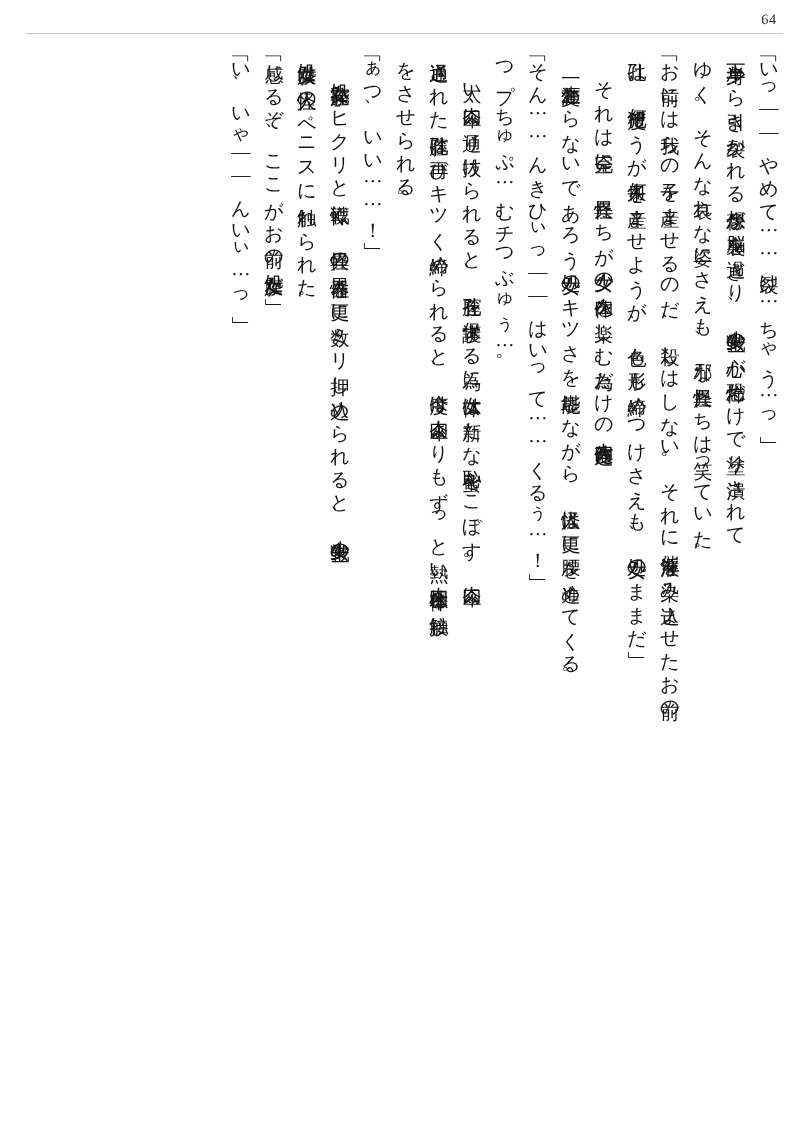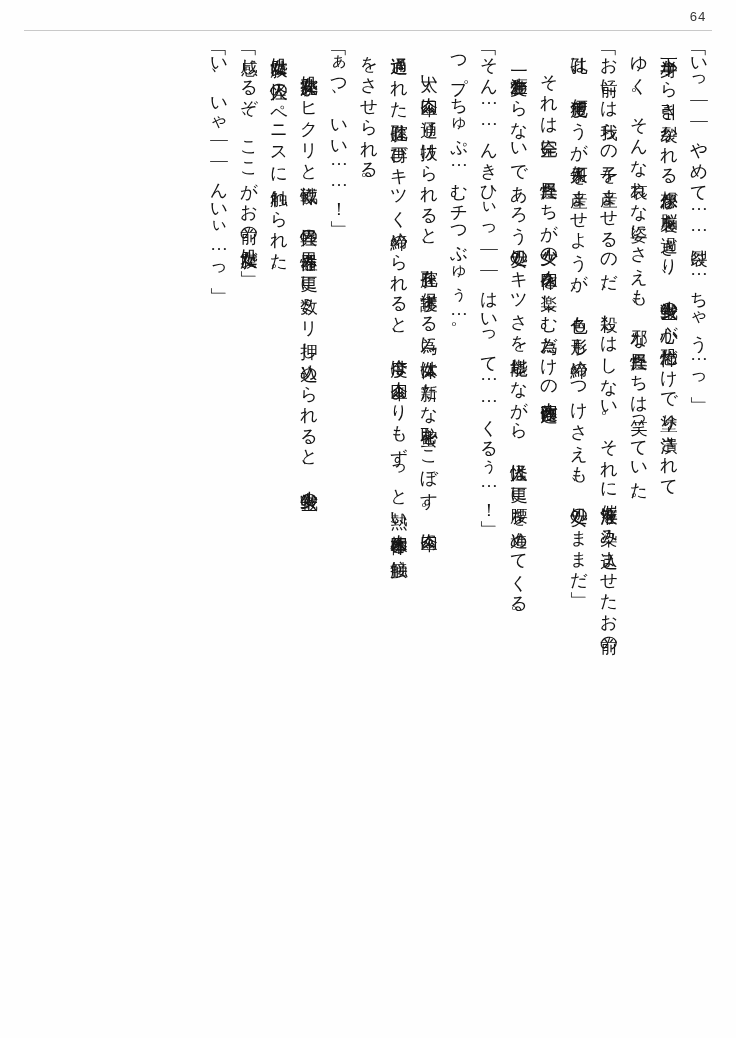--- a/index.html
+++ b/index.html
@@ -21,21 +21,21 @@
     box-sizing: border-box;
     background: #fefefe;
   }
   .page-number {
     position: absolute;
     top: 10px;
     right: 30px;
     font-size: 13px;
     color: #333333;
     letter-spacing: 0.5px;
-    font-family: Liberation Mono, monospace;
+    font-family: Liberation Serif, serif;
   }
   .rule {
     position: absolute;
     top: 30px;
     left: 24px;
     right: 24px;
     height: 1px;
     background: #c9c9c9;
   }
   .body-area {

